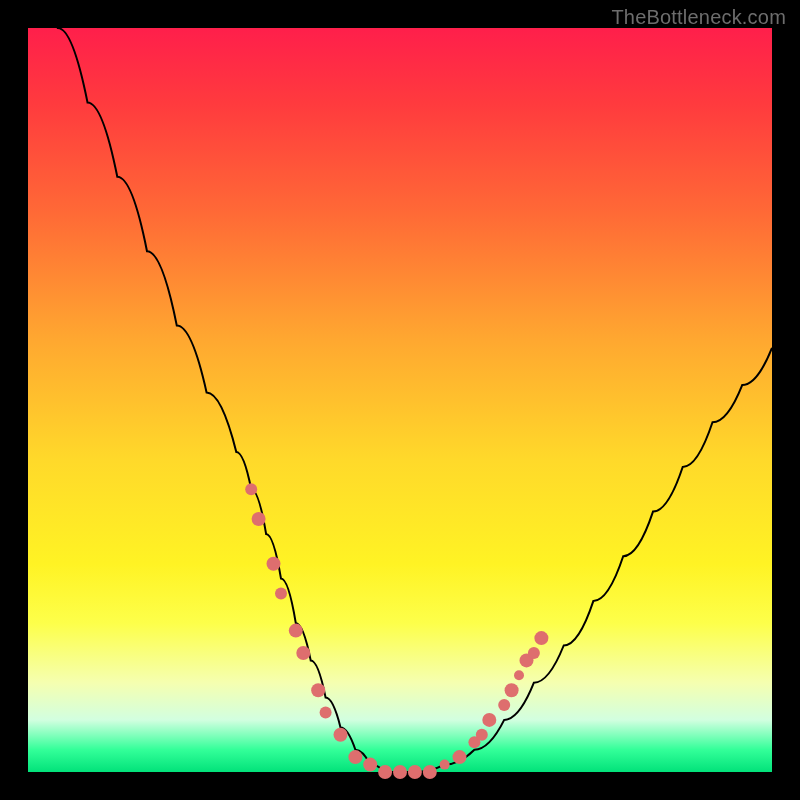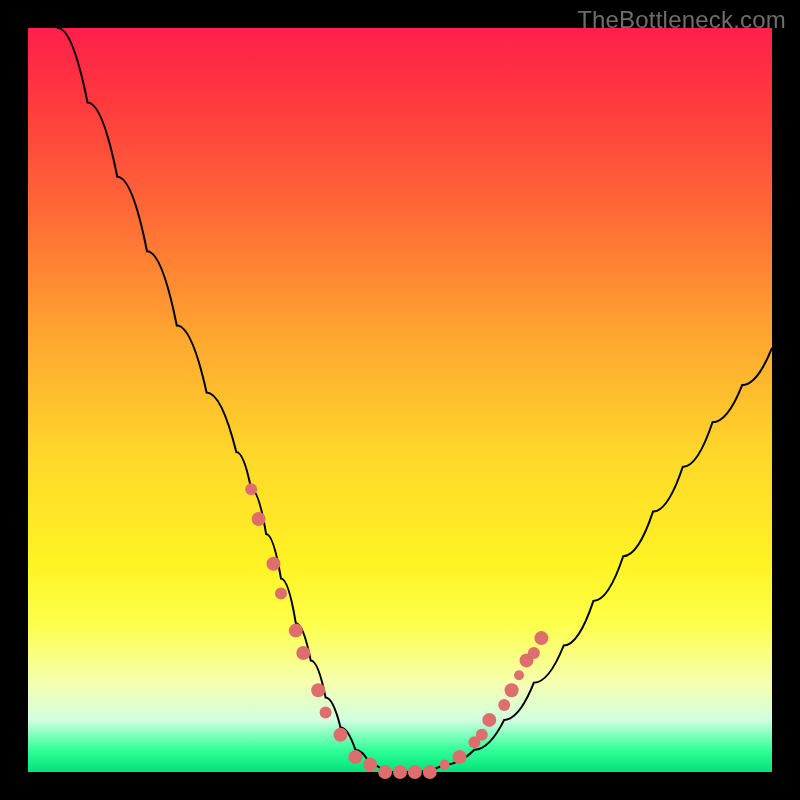--- a/index.html
+++ b/index.html
@@ -29,21 +29,21 @@
       #d2ffe0 93%,
       #33ff99 97%,
       #02e27a 100%
     );
   }
   .attribution {
     position: absolute;
     top: 6px;
     right: 14px;
     color: #6d6d6d;
-    font-size: 24px;
+    font-size: 20px;
     font-weight: 500;
     letter-spacing: 0.2px;
   }
   svg.curve {
     position: absolute;
     left: 0;
     top: 0;
     width: 744px;
     height: 744px;
     overflow: visible;

